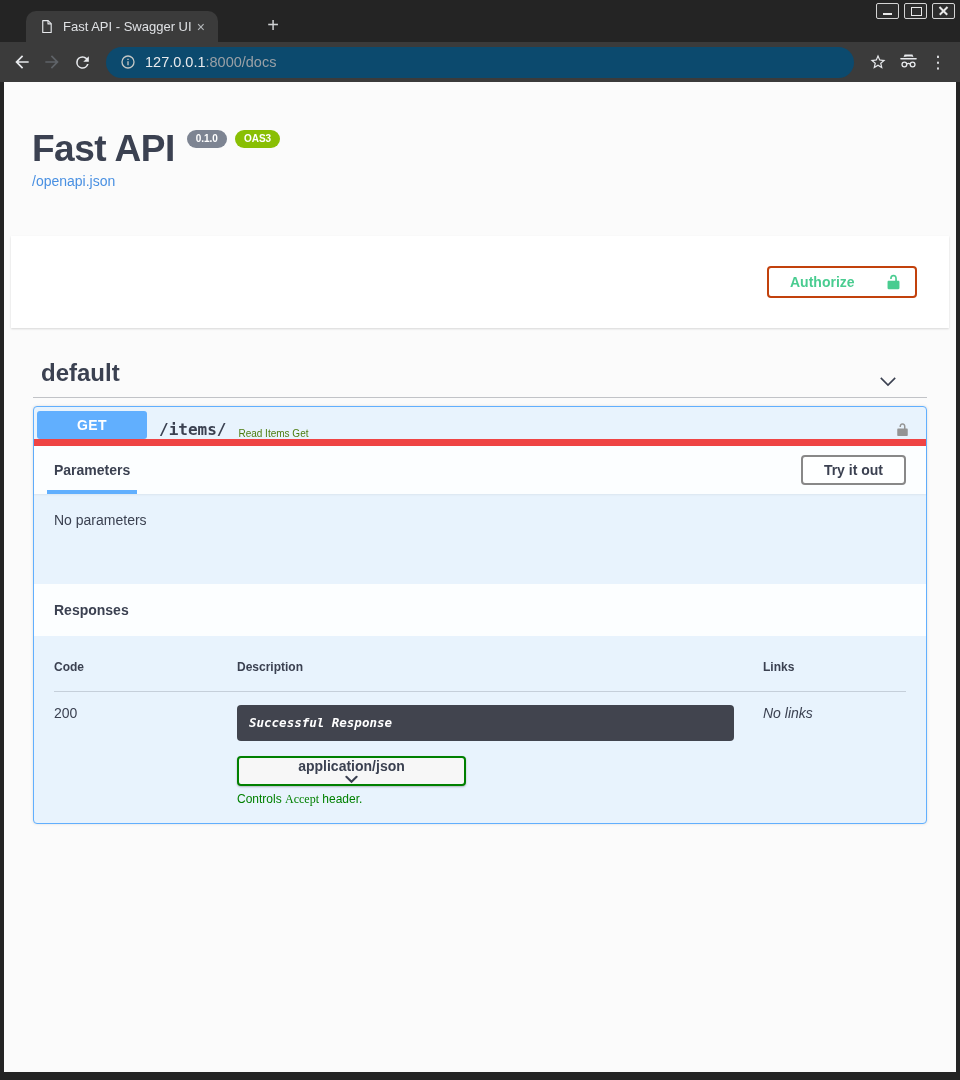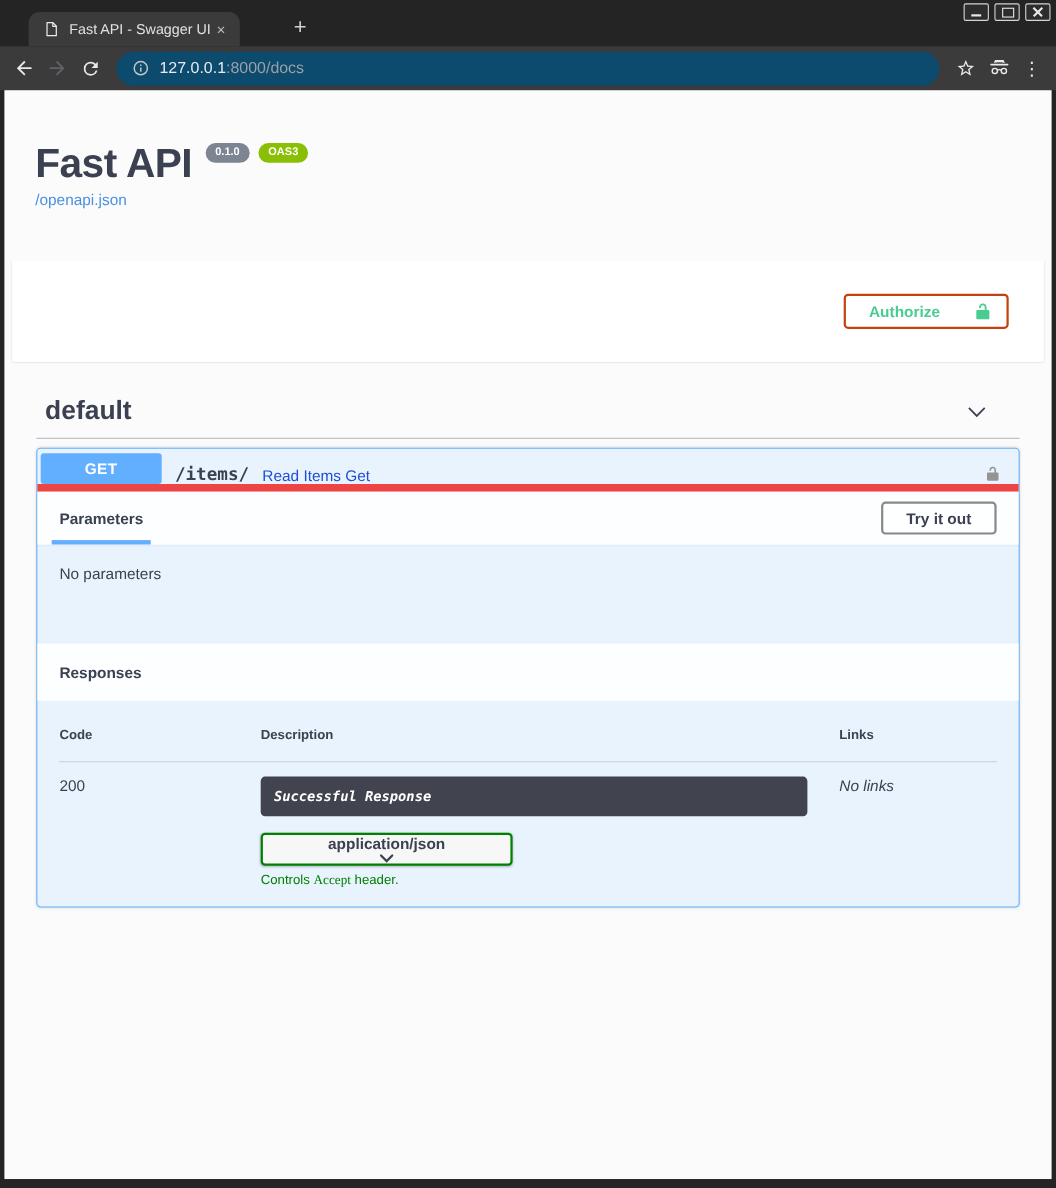--- a/index.html
+++ b/index.html
@@ -39,28 +39,28 @@
   .badges{display:flex;gap:8px;margin:1px 0 0 12px;}
   .badge{font-size:10px;font-weight:700;color:#fff;padding:4px 9px;border-radius:20px;line-height:1;}
   .badge--version{background:#7d8492;}
   .badge--oas{background:#89bf04;}
   .spec-link{display:inline-block;margin-top:4px;color:#4990e2;font-size:14px;text-decoration:none;cursor:pointer;}
 
   .scheme{margin:46px 7px 0;background:#fff;box-shadow:0 1px 2px rgba(0,0,0,.15);padding:30px 32px;display:flex;justify-content:flex-end;}
   .authorize-btn{display:flex;align-items:center;justify-content:space-between;width:150px;height:32px;border:2px solid #c2410c;border-radius:4px;background:transparent;color:#49cc90;font-weight:700;font-size:14px;padding:0 13px 0 21px;cursor:pointer;font-family:inherit;}
 
   .wrapper{padding:0 29px;}
-  .tag-row{margin-top:31px;display:flex;justify-content:space-between;align-items:center;border-bottom:1px solid rgba(59,65,81,.3);padding:0 30px 10px 8px;cursor:pointer;}
+  .tag-row{margin-top:31px;display:flex;justify-content:space-between;align-items:flex-end;border-bottom:1px solid rgba(59,65,81,.3);padding:0 30px 10px 8px;cursor:pointer;}
   .tag-name{font-size:24px;font-weight:600;color:#3b4151;}
 
   .opblock{margin-top:8px;border:1px solid #61affe;border-radius:4px;background:#e8f3fd;box-shadow:0 0 3px rgba(0,0,0,.12);}
   .op-summary{height:39px;display:flex;align-items:flex-end;padding:0 16px 0 3px;border-bottom:7px solid #ef4444;cursor:pointer;}
   .method-badge{width:110px;height:28px;background:#61affe;border-radius:3px;color:#fff;font-weight:700;font-size:14px;display:flex;align-items:center;justify-content:center;letter-spacing:.4px;flex:none;}
   .op-path{font-family:"DejaVu Sans Mono",monospace;font-weight:700;font-size:16px;color:#3b4151;margin-left:12px;}
-  .op-desc{font-size:14px;color:#1d4ed8;margin-left:12px;}
+  .op-desc{font-size:10px;color:#4d7c0f;margin-left:12px;}
   .op-lock{margin-left:auto;background:none;border:none;padding:0;cursor:pointer;display:flex;}
 
   .sec-header{background:rgba(255,255,255,.85);display:flex;align-items:center;justify-content:space-between;padding:0 20px;height:48px;box-shadow:0 1px 2px rgba(0,0,0,.06);}
   .tab-item{position:relative;font-size:14px;font-weight:700;color:#3b4151;height:100%;display:flex;align-items:center;padding:0 7px;margin-left:-7px;}
   .tab-item::after{content:'';position:absolute;left:0;right:0;bottom:0;height:4px;background:#61affe;}
   .tryout-btn{border:2px solid #888;border-radius:4px;background:rgba(255,255,255,.6);color:#3b4151;font-weight:600;font-size:14px;padding:6px 21px;line-height:1;cursor:pointer;font-family:inherit;}
   .sec-header--responses{height:52px;box-shadow:none;}
   .sec-title{font-size:14px;font-weight:700;color:#3b4151;}
 
   .params-body{height:90px;padding:18px 20px;font-size:14px;}

